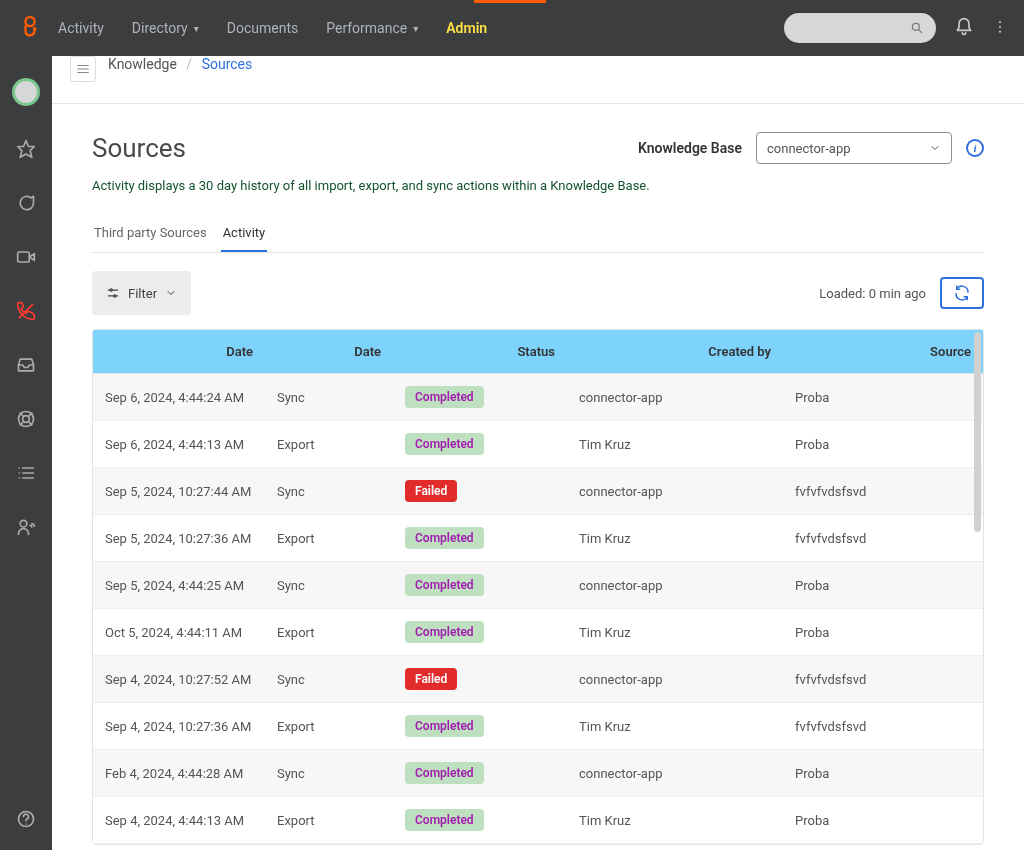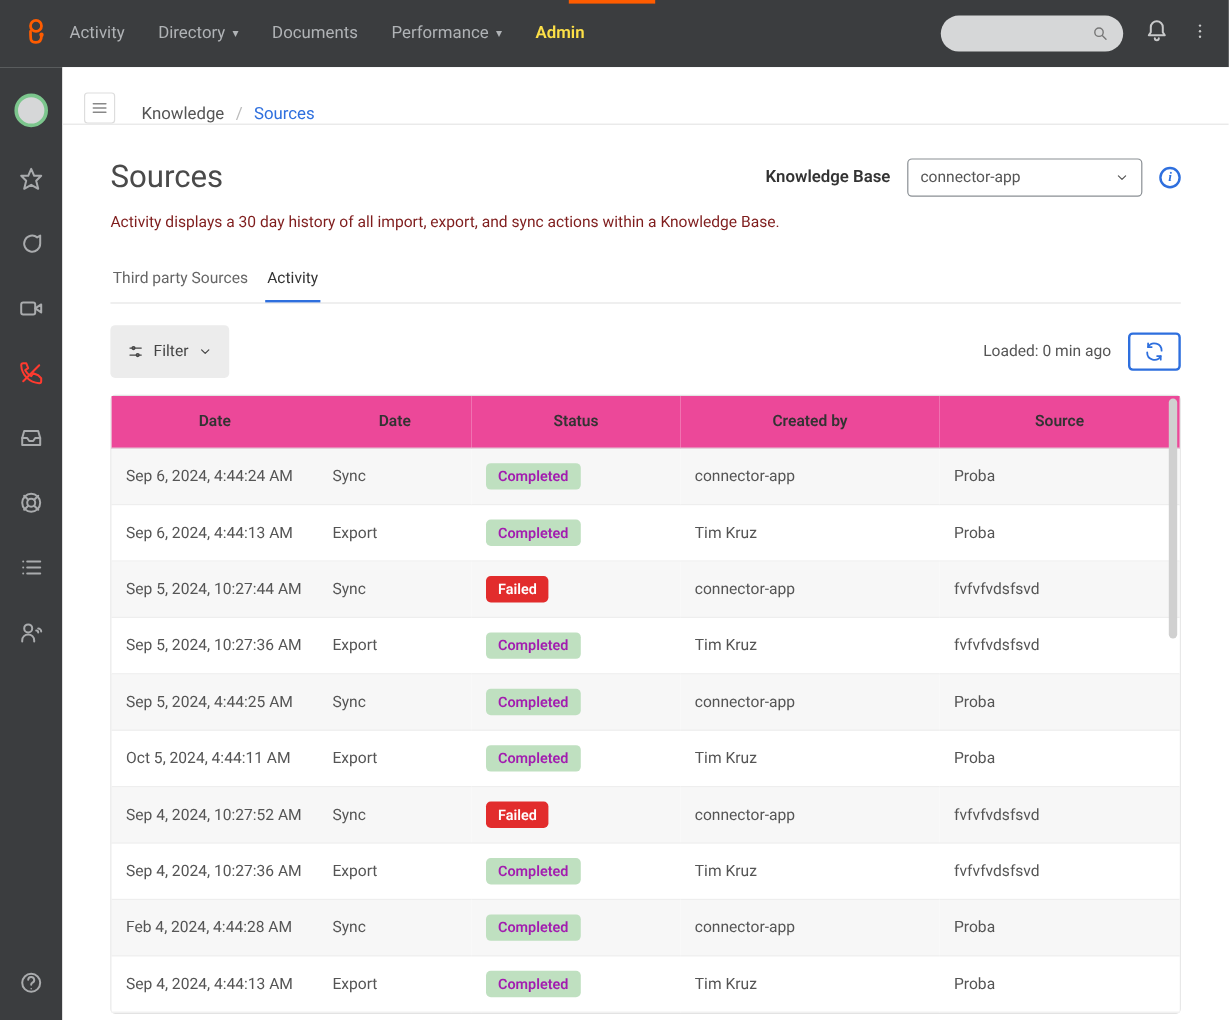--- a/index.html
+++ b/index.html
@@ -23,55 +23,55 @@
 .leftbar { position: absolute; left: 0; top: 56px; bottom: 0; width: 52px; background: #3b3d3f; display: flex; flex-direction: column; align-items: center; padding-top: 22px; gap: 32px; }
 .avatar-ring { width: 28px; height: 28px; border-radius: 50%; border: 3px solid #7cc68d; background: #d6d7d8; }
 .leftbar-icon { width: 22px; height: 22px; display: flex; align-items: center; justify-content: center; color: #a9abad; cursor: pointer; }
 .leftbar-icon.red { color: #ff3a2f; }
 .leftbar-bottom { margin-top: auto; margin-bottom: 20px; }
 
 
 .main { position: absolute; left: 52px; top: 56px; right: 0; bottom: 0; background: #fff; overflow: hidden; }
 
 
-.crumb-row { height: 48px; border-bottom: 1px solid #e5e5e5; display: flex; align-items: flex-end; padding: 0 18px; gap: 22px; }
+.crumb-row { height: 48px; border-bottom: 1px solid #e5e5e5; display: flex; align-items: flex-start; padding: 0 18px; gap: 12px; }
 .menu-btn { width: 26px; height: 26px; border: 1px solid #ddd; border-radius: 3px; display: flex; align-items: center; justify-content: center; color: #888; cursor: pointer; }
 .crumb { color: #555; }
 .crumb a { color: #2e6fde; text-decoration: none; }
 .crumb-sep { color: #bbb; margin: 0 6px; }
 
 
 .content { padding: 28px 40px 20px 40px; }
 .title-row { display: flex; align-items: center; justify-content: space-between; margin-bottom: 14px; }
 .page-title { font-size: 26px; font-weight: 400; color: #4a4a4a; }
 .kb-area { display: flex; align-items: center; gap: 14px; }
 .kb-label { font-weight: 600; color: #333; font-size: 14px; }
 .kb-select { width: 196px; height: 32px; border: 1px solid #8a8f94; border-radius: 4px; display: flex; align-items: center; justify-content: space-between; padding: 0 10px; font-size: 13px; color: #555; cursor: pointer; }
 .info-circle { width: 18px; height: 18px; border: 2px solid #2e6fde; border-radius: 50%; color: #2e6fde; display: flex; align-items: center; justify-content: center; font-size: 11px; font-weight: 600; cursor: pointer; font-style: italic; font-family: Georgia, serif; }
-.subtitle { color: #7f1d1d; font-size: 13px; margin-bottom: 22px; }
+.subtitle { color: #14532d; font-size: 13px; margin-bottom: 22px; }
 
 
 .tabs { display: flex; gap: 12px; border-bottom: 1px solid #e5e5e5; margin-bottom: 18px; }
 .tab { padding: 10px 2px; color: #666; font-size: 13px; cursor: pointer; border-bottom: 2px solid transparent; }
 .tab.active { color: #333; border-bottom: 2px solid #2e6fde; }
 
 
 .filter-row { display: flex; align-items: center; justify-content: space-between; margin-bottom: 14px; }
 .filter-btn { height: 44px; background: #ececec; border-radius: 4px; display: flex; align-items: center; gap: 8px; padding: 0 14px; font-size: 13px; color: #444; cursor: pointer; }
 .loaded-area { display: flex; align-items: center; gap: 14px; font-size: 13px; color: #555; }
 .loaded-area strong { font-weight: 400; }
 .refresh-btn { width: 44px; height: 32px; border: 2px solid #2e6fde; border-radius: 4px; display: flex; align-items: center; justify-content: center; cursor: pointer; }
 .refresh-btn svg { stroke: #2e6fde; }
 
 
 .table-wrap { border: 1px solid #e3e3e3; border-radius: 4px; position: relative; }
 .table-scroll-track { position: absolute; right: 2px; top: 2px; bottom: 2px; width: 7px; }
 .table-scroll-thumb { position: absolute; right: 0; top: 0; width: 7px; height: 200px; background: #d0d0d0; border-radius: 4px; }
 table { width: 100%; border-collapse: collapse; }
-thead th { text-align: center; font-weight: 600; font-size: 13px; color: #333; padding: 14px 12px; border-bottom: 1px solid #e3e3e3; background: #ec4899; }
+thead th { text-align: right; font-weight: 600; font-size: 13px; color: #333; padding: 14px 12px; border-bottom: 1px solid #e3e3e3; background: #7dd3fc; }
 tbody td { padding: 12px 12px; font-size: 13px; color: #555; border-bottom: 1px solid #eee; }
 tbody tr:nth-child(odd) { background: #f7f7f7; }
 tbody tr:nth-child(even) { background: #fff; }
 .col-date { width: 172px; }
 .col-type { width: 128px; }
 .col-status { width: 174px; }
 .col-created { width: 216px; }
 .badge { display: inline-block; padding: 4px 10px; border-radius: 4px; font-size: 12px; font-weight: 600; }
 .badge.completed { background: #bfe0c0; color: #a21caf; }
 .badge.failed { background: #e22c2c; color: #fff; }

